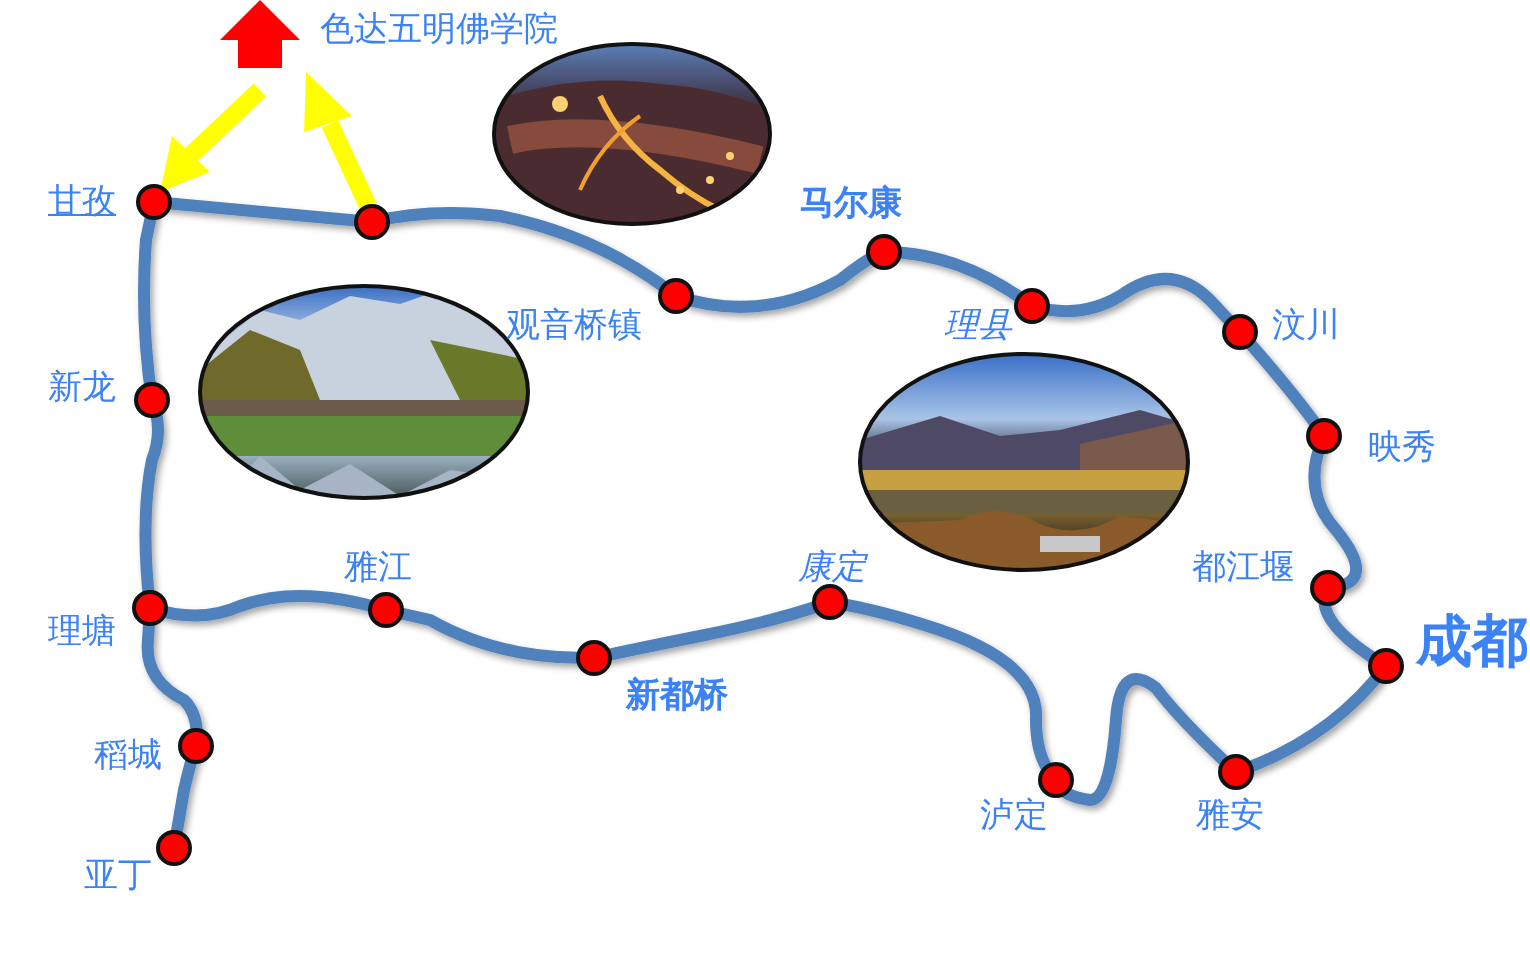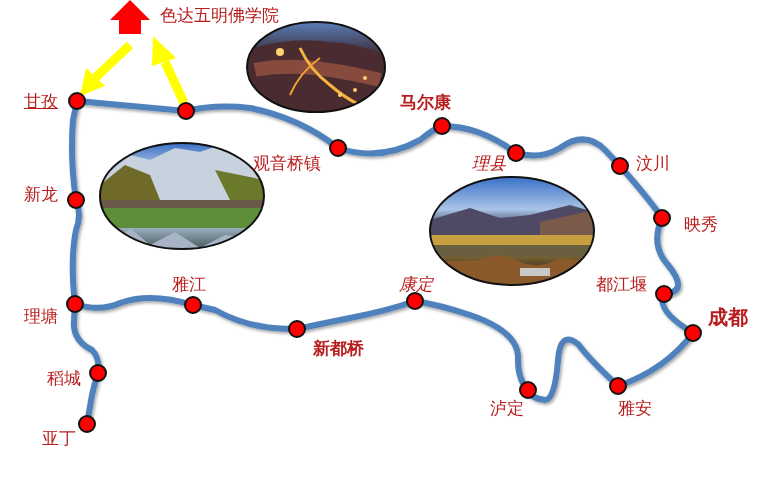--- a/index.html
+++ b/index.html
@@ -1,19 +1,19 @@
 <!DOCTYPE html>
 <html><head>
 <meta charset="utf-8">
 <style>
   html, body { margin:0; padding:0; background:#ffffff; }
   body { width:765px; height:477px; position:relative; overflow:hidden; font-family:"DejaVu Sans", sans-serif; }
   #map { position:absolute; left:0; top:0; width:765px; height:477px; }
-  .label { position:absolute; font-size:17px; color:#b91c1c; white-space:nowrap; line-height:1; }
-  .label.bold { font-weight:bold; font-size:20px; }
+  .label { position:absolute; font-size:17px; color:#3b82f6; white-space:nowrap; line-height:1; }
+  .label.bold { font-weight:bold; font-size:28px; }
 </style>
 </head>
 <body>
 
 <svg id="map" viewBox="0 0 765 477" xmlns="http://www.w3.org/2000/svg">
   <defs>
     <linearGradient id="skyA" x1="0" y1="0" x2="0" y2="1">
       <stop offset="0" stop-color="#5a7fb8"></stop>
       <stop offset="0.35" stop-color="#3d2f3e"></stop>
       <stop offset="0.6" stop-color="#6b3a3a"></stop>
@@ -149,14 +149,14 @@
     <div class="label" style="left: 253px; top: 155px;">观音桥镇</div>
     <div class="label" style="left: 24px; top: 93px; text-decoration: underline;">甘孜</div>
     <div class="label" style="left: 24px; top: 186px;">新龙</div>
     <div class="label" style="left: 24px; top: 308px; text-align: right;">理塘</div>
     <div class="label" style="left: 47px; top: 370px; text-align: center;">稻城</div>
     <div class="label" style="left: 42px; top: 430px;">亚丁</div>
     <div class="label" style="left: 172px; top: 276px;">雅江</div>
     <div class="label" style="left: 313px; top: 340px; font-weight: bold;">新都桥</div>
     <div class="label" style="left: 399px; top: 276px; font-style: italic;">康定</div>
     <div class="label" style="left: 490px; top: 400px;">泸定</div>
-    <div class="label" style="left: 598px; top: 400px; margin-left: 20px;">雅安</div>
+    <div class="label" style="left: 598px; top: 400px;">雅安</div>
   </div>
 
 </body></html>

